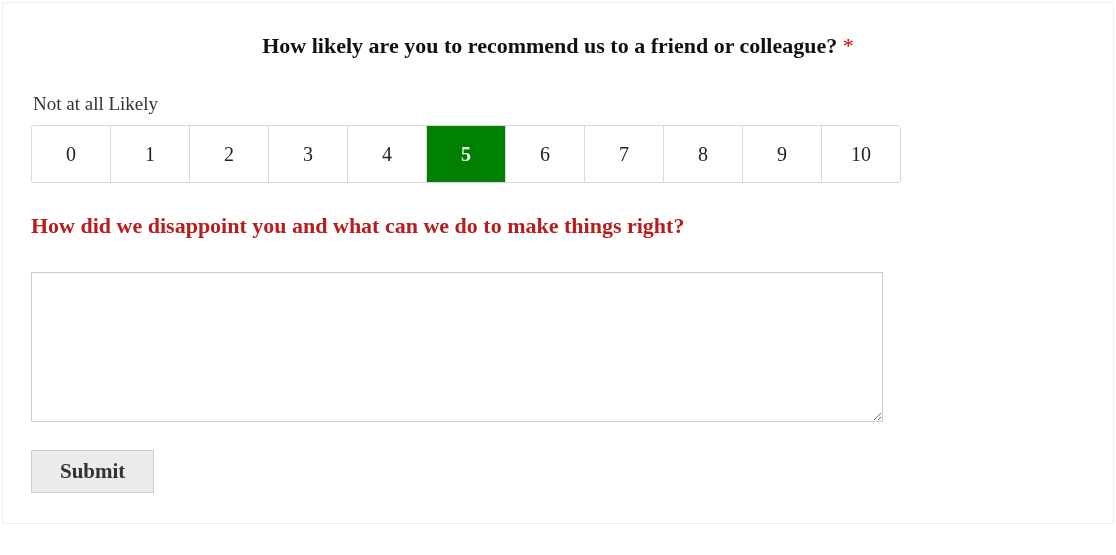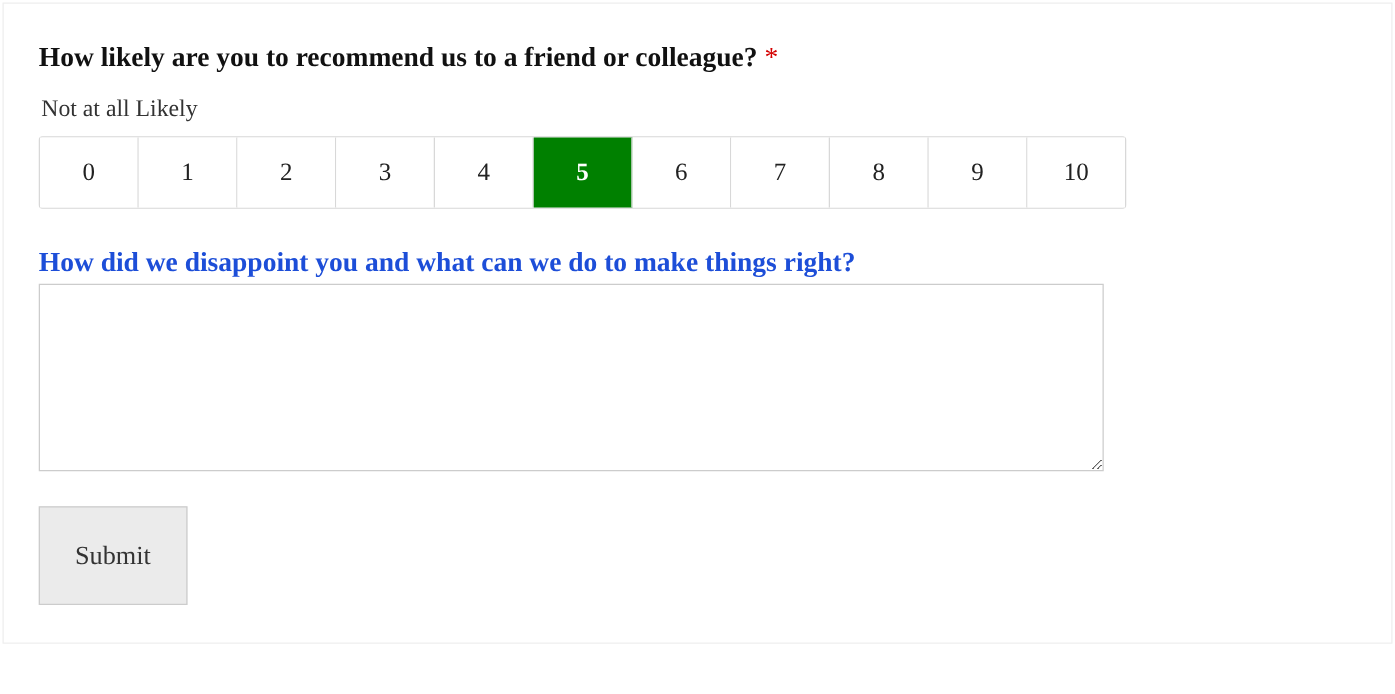--- a/index.html
+++ b/index.html
@@ -15,21 +15,22 @@
     }
     .form-container {
       border: 1px solid #eee;
       padding: 30px 28px;
       margin: 2px;
     }
     .question {
       font-size: 22px;
       font-weight: bold;
       color: #111;
-      margin-bottom: 18px;
+      margin-bottom: 34px;
+      text-align: center;
     }
     .required {
       color: #d40000;
       font-weight: normal;
     }
     .scale-labels {
       display: flex;
       justify-content: flex-start;
       font-size: 19px;
       color: #333;
@@ -62,42 +63,42 @@
       text-align: right;
     }
     .rating-cell.selected {
       background: #008000;
       color: #fff;
       font-weight: bold;
     }
     .followup-question {
       font-size: 22px;
       font-weight: bold;
-      color: #1d4ed8;
-      margin-bottom: 4px;
+      color: #b91c1c;
+      margin-bottom: 33px;
     }
     .feedback-textarea {
       width: 852px;
       height: 150px;
       border: 1px solid #ccc;
       padding: 8px;
       font-family: inherit;
       font-size: 16px;
       resize: both;
       margin-bottom: 28px;
       display: block;
     }
     .submit-btn {
       font-family: Georgia, serif;
       font-size: 21px;
-      font-weight: normal;
+      font-weight: bold;
       color: #333;
       background: #ebebeb;
       border: 1px solid #ccc;
-      padding: 26px 28px;
+      padding: 8px 28px;
       cursor: pointer;
     }
   </style>
 </head>
 <body>
 
 <div class="form-container">
 
   <div class="question">
     <span>How likely are you to recommend us to a friend or colleague?</span>

